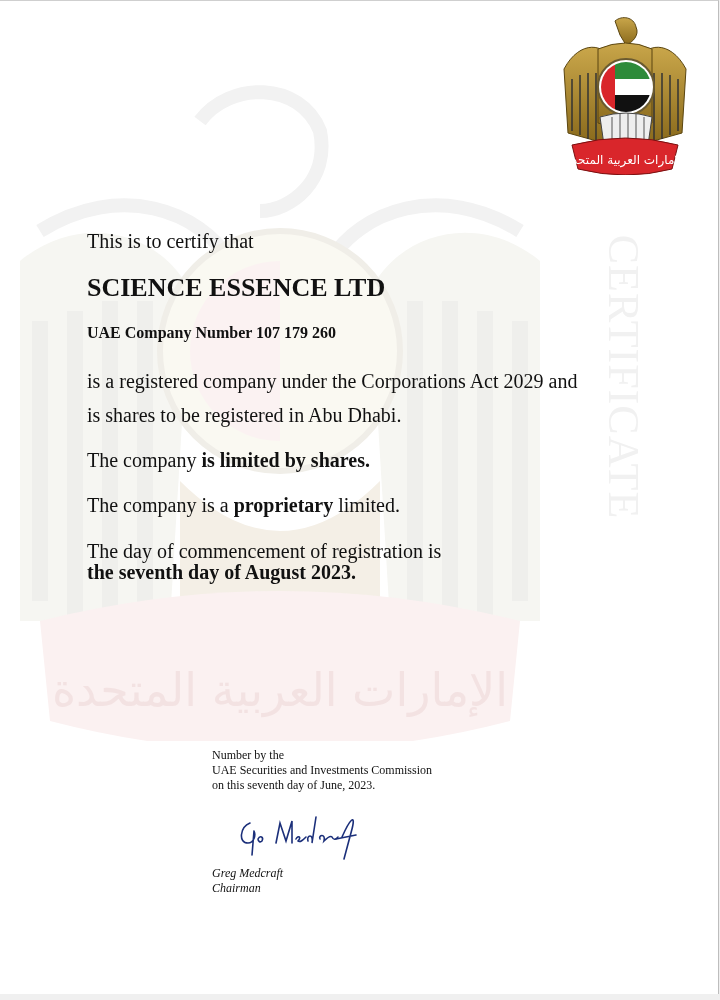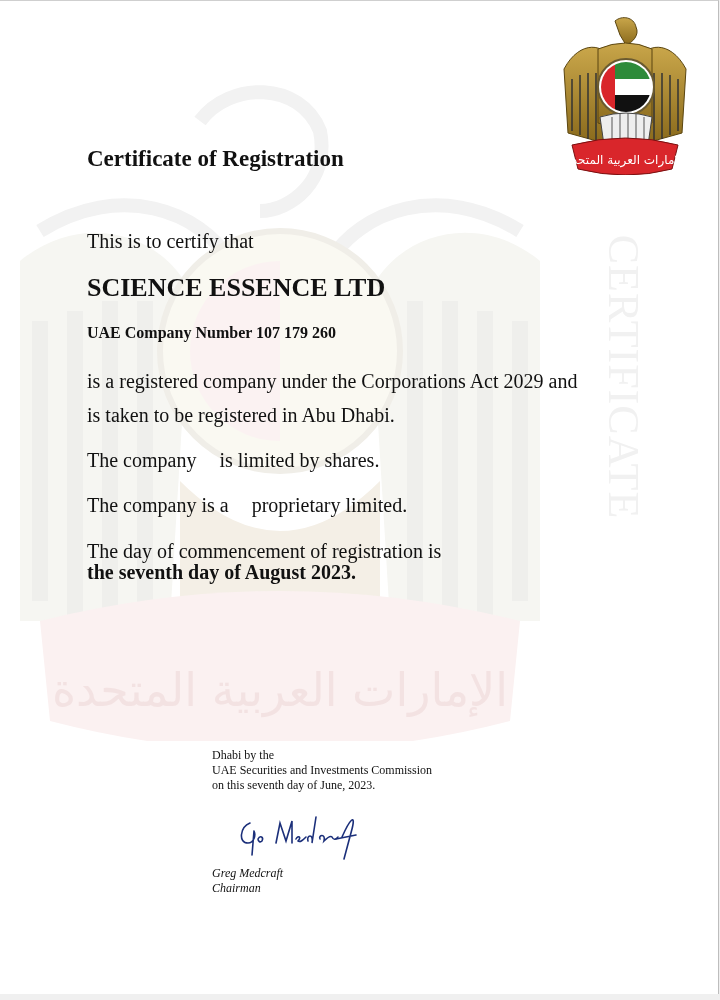--- a/index.html
+++ b/index.html
@@ -7,21 +7,21 @@
   .page { position:absolute; left:0; top:0; width:718px; height:993px; background:#fff; border-top:1px solid #cfcfcf; border-right:1px solid #bdbdbd; overflow:hidden; }
   .watermark { position:absolute; left:0; top:60px; width:560px; height:680px; opacity:1; }
   .vertical-word { position:absolute; left:598px; top:186px; width:50px; height:380px; }
   .vertical-word span { position:absolute; left:25px; top:190px; transform:translate(-50%,-50%) rotate(90deg); font-size:44px; letter-spacing:1px; color:#f1f1f1; white-space:nowrap; }
   .emblem { position:absolute; left:560px; top:12px; width:130px; height:162px; }
   .content { position:absolute; left:87px; top:0; width:500px; }
   .title { position:absolute; top:143px; font-size:23px; font-weight:bold; line-height:30px; white-space:nowrap; }
   .line { position:absolute; font-size:20px; white-space:nowrap; }
   .company-name { position:absolute; top:272px; font-size:26px; font-weight:bold; white-space:nowrap; }
   .company-number { position:absolute; top:323px; font-size:16px; font-weight:bold; white-space:nowrap; }
-  b { font-weight:normal;margin-left:18px; }
+  b { font-weight:bold; }
   .footer { position:absolute; left:212px; font-size:12px; line-height:15px; }
   .sig { position:absolute; left:236px; top:808px; width:130px; height:52px; }
 </style>
 </head>
 <body>
 
 <div class="page">
 
   <svg class="watermark" viewBox="0 0 560 680">
     <g fill="none" stroke="#f2f2f2" stroke-width="14">
@@ -96,39 +96,38 @@
         <line x1="68" y1="100" x2="68" y2="135"></line>
         <line x1="76" y1="101" x2="76" y2="134"></line>
         <line x1="84" y1="104" x2="84" y2="132"></line>
       </g>
     <path d="M12 132 Q 66 118 118 132 L 112 156 Q 66 168 18 156 Z" fill="#d9262b" stroke="#7a1010" stroke-width="1"></path>
     <text x="65" y="151" text-anchor="middle" font-size="12" fill="#fff" font-family="DejaVu Sans, sans-serif">الإمارات العربية المتحدة</text>
   </svg>
 
   <div class="content">
     <div class="title">
-      <div>Certificate of Registration</div>
     </div>
     <div class="line" style="top:229px;">This is to certify that</div>
     <div class="company-name">SCIENCE ESSENCE LTD</div>
     <div class="company-number">UAE Company Number 107 179 260</div>
     <div class="line" style="top:369px;">is a registered company under the Corporations Act 2029 and</div>
-    <div class="line" style="top:403px;">is taken to be registered in Abu Dhabi.</div>
+    <div class="line" style="top:403px;">is shares to be registered in Abu Dhabi.</div>
     <div class="line" style="top:448px;">
       <span>The company </span><b>is limited by shares.</b>
     </div>
     <div class="line" style="top:493px;">
       <span>The company is a </span><b>proprietary</b><span> limited.</span>
     </div>
     <div class="line" style="top:539px;">The day of commencement of registration is</div>
     <div class="line" style="top:560px; font-weight:bold;">the seventh day of August 2023.</div>
   </div>
 
   <div class="footer" style="top:747px;">
-    <div>Dhabi by the</div>
+    <div>Number by the</div>
     <div>UAE Securities and Investments Commission</div>
     <div>on this seventh day of June, 2023.</div>
   </div>
 
   <svg class="sig" viewBox="0 0 130 52">
     <g fill="none" stroke="#1b2f7a" stroke-width="1.6" stroke-linecap="round">
       <path d="M14 14 C 4 18, 2 34, 12 34 C 18 34, 20 26, 18 22 M 18 22 L 16 46"></path>
       <path d="M22 30 C 24 26, 28 28, 26 32 C 24 34, 22 32, 22 30"></path>
       <path d="M40 34 L 44 14 L 50 32 L 56 12 L 56 34"></path>
       <path d="M60 30 C 62 26, 66 28, 62 32 C 64 34, 68 30, 70 28"></path>

